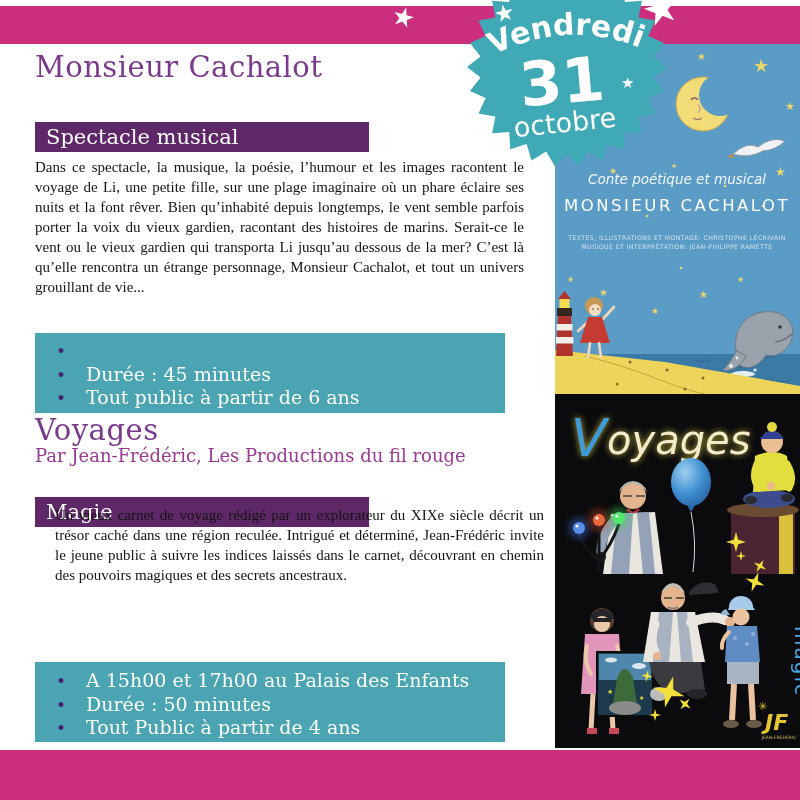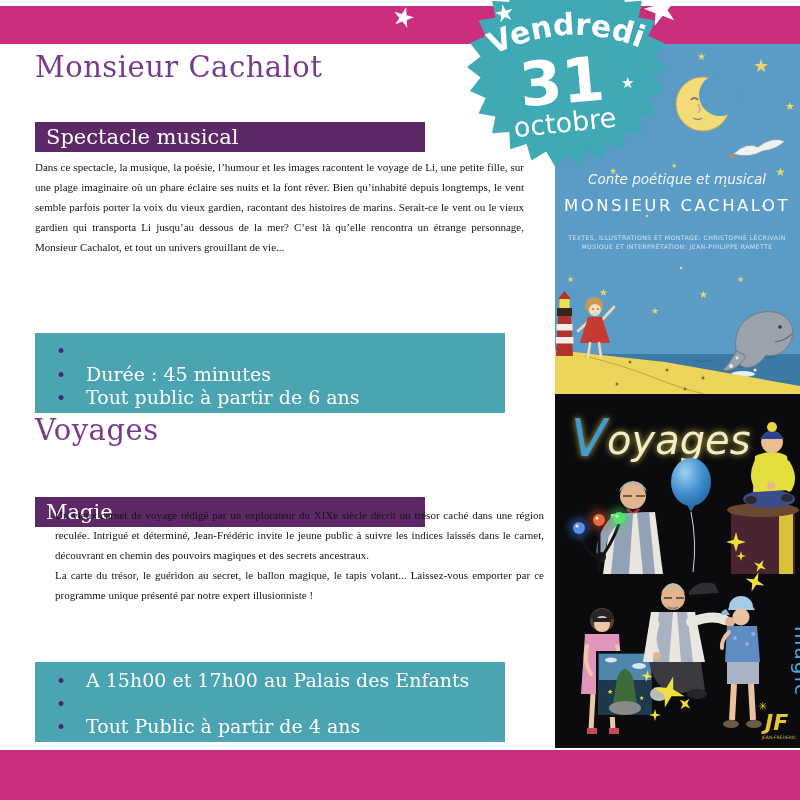--- a/index.html
+++ b/index.html
@@ -8,23 +8,23 @@
   .abs{position:absolute;}
   .top-bar{left:0;top:6px;width:800px;height:38px;background:#cb2e7d;}
   .bottom-bar{left:0;top:750px;width:800px;height:50px;background:#cb2e7d;}
   .decor-star{color:#fff;z-index:6;line-height:1;font-family:"DejaVu Sans",sans-serif;}
   .star-a{left:392px;top:4px;font-size:26px;transform:rotate(15deg);}
   .star-b{left:494px;top:2px;font-size:23px;transform:rotate(-12deg);}
   .star-c{left:642px;top:-12px;font-size:42px;transform:rotate(-15deg);}
   .badge{left:462px;top:-38px;width:210px;height:210px;z-index:4;}
   .show-title{left:35px;font-size:29px;color:#7a3a8c;letter-spacing:0.5px;}
   .show-by{left:35px;font-size:18px;line-height:19px;color:#993a92;}
-  .banner{left:35px;width:390px;height:30px;background:#5e2767;color:#fff;
+  .banner{left:35px;width:334px;height:30px;background:#5e2767;color:#fff;
           font-size:21px;line-height:30px;padding-left:11px;box-sizing:border-box;}
-  .para{left:35px;width:489px;font-family:"Liberation Serif",serif;font-size:11px;
+  .para{left:35px;width:489px;font-family:"Liberation Serif",serif;font-size:15px;
         line-height:20px;text-align:justify;color:#141414;}
   .para p{margin:0;}
   .infobox{left:35px;width:470px;height:80px;background:#4ba4b1;color:#fff;
            font-size:19px;padding-top:7px;box-sizing:border-box;}
   .info-row{display:flex;align-items:baseline;line-height:22.5px;}
   .bullet{width:30px;margin-left:21px;color:#46246e;font-size:17px;flex:none;}
   .poster{left:555px;width:245px;}
   svg text{font-family:"DejaVu Sans",sans-serif;}
 </style>
 </head>
@@ -67,32 +67,33 @@
       <span class="bullet">•</span>
       <span>Durée : 45 minutes</span>
     </div>
     <div class="info-row">
       <span class="bullet">•</span>
       <span>Tout public à partir de 6 ans</span>
     </div>
   </div>
 
   <h1 class="abs show-title" style="top:413px;margin:0;font-weight:normal;">Voyages</h1>
+  <div class="abs show-by" style="top:446px;">Par Jean-Frédéric, Les Productions du fil rouge</div>
   <div class="abs banner" style="top:497px;">Magie</div>
   <div class="abs para" style="top:505px;margin-left:20px;">
     <p>Un vieux carnet de voyage rédigé par un explorateur du XIXe siècle décrit un trésor caché dans une région reculée. Intrigué et déterminé, Jean-Frédéric invite le jeune public à suivre les indices laissés dans le carnet, découvrant en chemin des pouvoirs magiques et des secrets ancestraux.</p>
-    <p>La carte du trésor, le guéridon au secret, le ballon magique, le tapis volant... Laissez-vous emporter par ce programme unique présenté par notre expert illusionniste !</p>
   </div>
   <div class="abs infobox" style="top:662px;">
     <div class="info-row">
       <span class="bullet">•</span>
       <span>A 15h00 et 17h00 au Palais des Enfants</span>
     </div>
     <div class="info-row">
       <span class="bullet">•</span>
+      <span>Durée : 50 minutes</span>
     </div>
     <div class="info-row">
       <span class="bullet">•</span>
       <span>Tout Public à partir de 4 ans</span>
     </div>
   </div>
 
   <div class="abs poster" style="top:44px;height:350px;">
     <svg width="245" height="350" viewBox="0 0 245 350">
       <rect width="245" height="350" fill="#5b9cc7"></rect>

